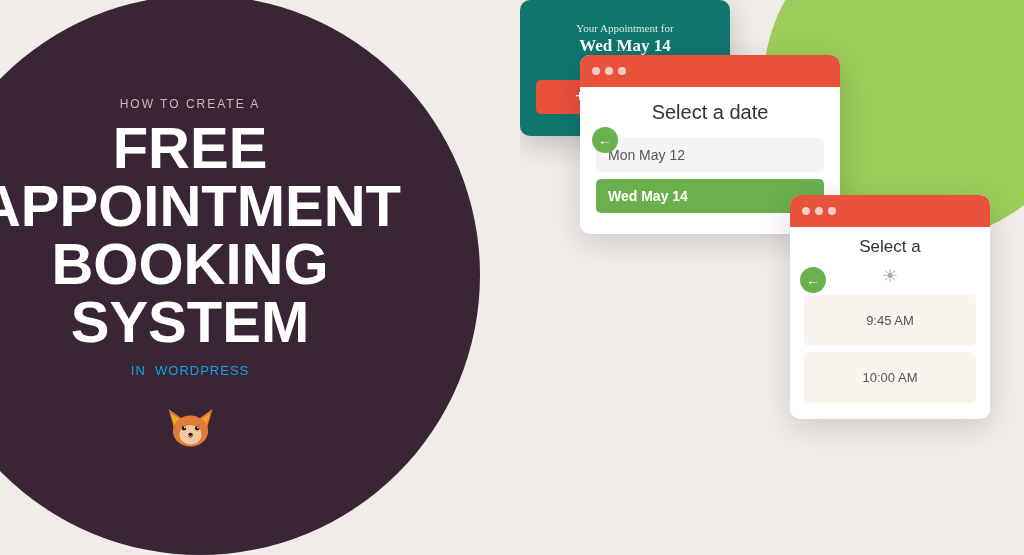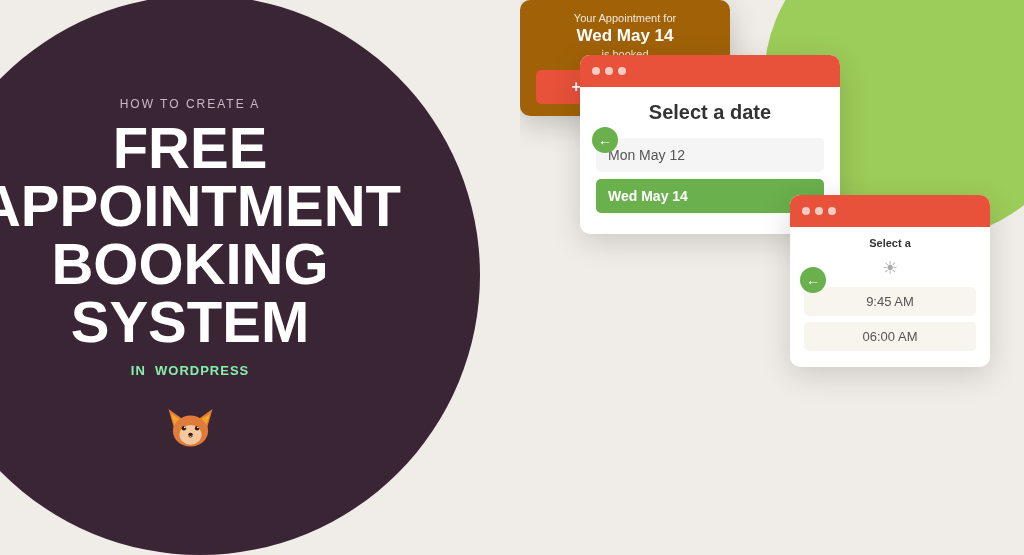--- a/index.html
+++ b/index.html
@@ -73,22 +73,22 @@
     }
 
     .subtitle-bottom {
       font-size: 13px;
       color: #c9b8c0;
       letter-spacing: 1px;
       margin-bottom: 20px;
     }
 
     .subtitle-bottom span {
-      color: #86efac;
-      font-weight: 700;
+      color: #0ea5e9;
+      font-weight: 400;
       text-transform: uppercase;
     }
 
     .fox-icon {
       margin-top: 10px;
       display: flex;
       justify-content: center;
       align-items: center;
     }
 
@@ -148,21 +148,21 @@
       border-radius: 50%;
       background: rgba(255,255,255,0.7);
     }
 
     .card-body {
       padding: 14px 16px;
     }
 
     .card-title {
       font-size: 20px;
-      font-weight: 700;
+      font-weight: 400;
       text-align: center;
       color: #333;
       margin-bottom: 14px;
     }
 
     .back-btn {
       position: absolute;
       top: 40px;
       left: 12px;
       width: 26px;
@@ -204,51 +204,52 @@
     .card-secondary .card-body {
       padding: 10px 14px;
     }
 
     .card-secondary .back-btn {
       top: 40px;
       left: 10px;
     }
 
     .card-secondary .card-title {
-      font-size: 11px;
+      font-size: 17px;
       margin-bottom: 8px;
     }
 
     .sun-icon {
       font-size: 18px;
       text-align: center;
       margin-bottom: 8px;
       color: #aaa;
     }
 
     .time-row {
       background: #f8f4ee;
       border-radius: 5px;
-      padding: 7px 10px;
+      padding: 18px 10px;
       text-align: center;
       font-size: 13px;
       color: #555;
       margin-bottom: 6px;
     }
 
     
     .card-confirm {
       width: 210px;
-      background: #a16207;
+      background: #0f766e;
       bottom: 60px;
       left: 80px;
       z-index: 4;
       border-radius: 10px;
-      padding: 12px 16px;
+      padding: 22px 16px;
       box-shadow: 0 8px 30px rgba(0,0,0,0.2);
+      font-family: Liberation Serif, serif;
     }
 
     .confirm-text-small {
       color: rgba(255,255,255,0.85);
       font-size: 11px;
       text-align: center;
       margin-bottom: 2px;
     }
 
     .confirm-text-main {
@@ -353,21 +354,21 @@
       <div class="card-header">
         <div class="dot"></div>
         <div class="dot"></div>
         <div class="dot"></div>
       </div>
       <div class="card-body" style="position:relative;">
         <div class="back-btn">←</div>
         <div class="card-title">Select a</div>
         <div class="sun-icon">☀</div>
         <div class="time-row">9:45 AM</div>
-        <div class="time-row">06:00 AM</div>
+        <div class="time-row">10:00 AM</div>
       </div>
     </div>
 
     <div class="card-confirm">
       <div class="confirm-text-small">Your Appointment for</div>
       <div class="confirm-text-main">Wed May 14</div>
       <div class="confirm-text-booked">is booked</div>
       <div class="add-calendar-btn">
         <span class="plus">+</span>
         <span>Add to Calendar</span>

